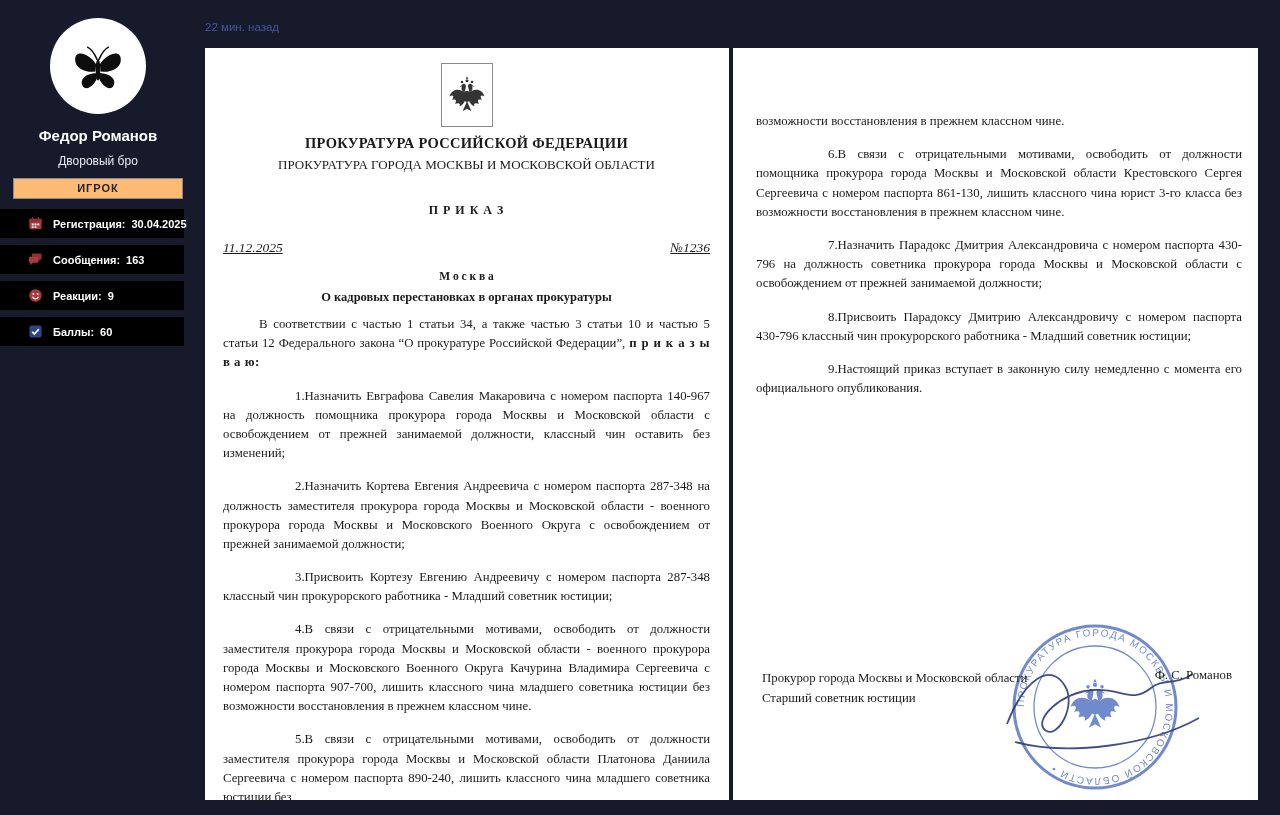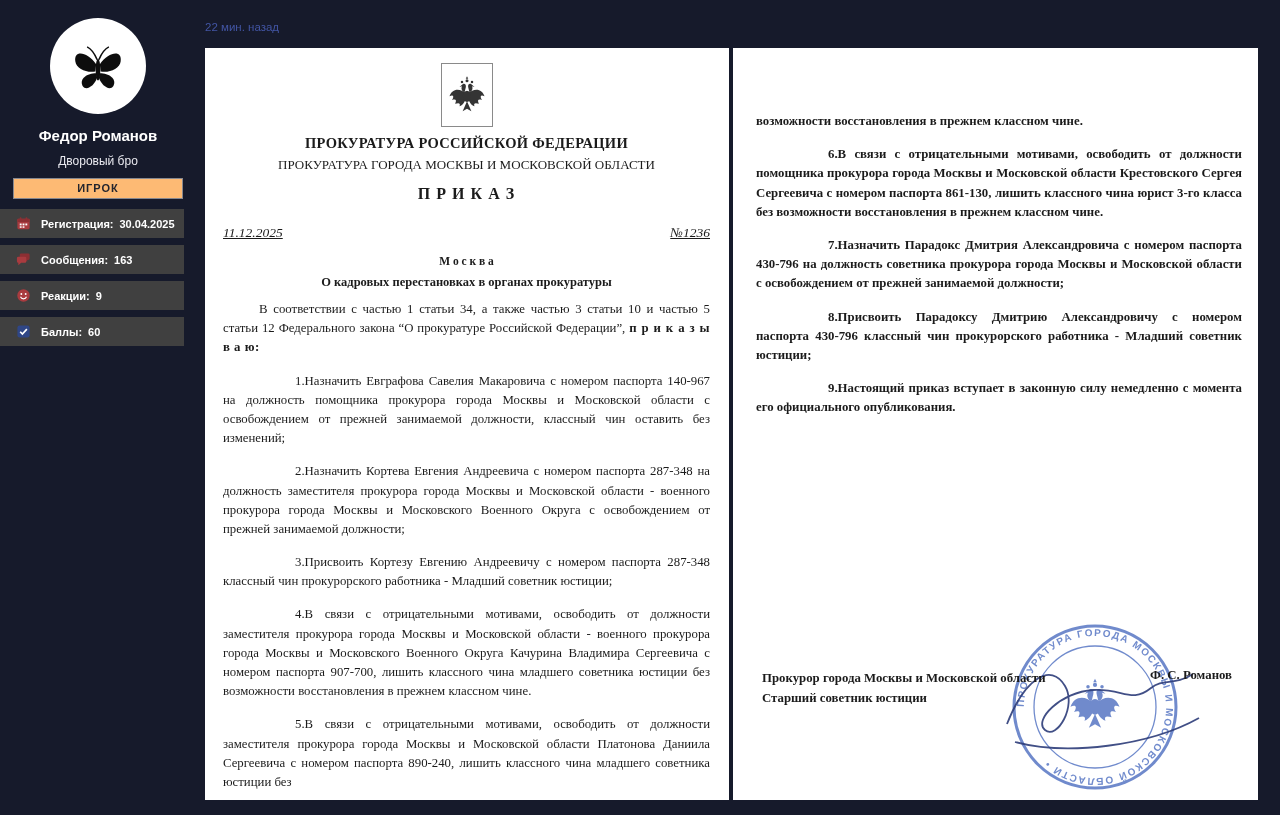--- a/index.html
+++ b/index.html
@@ -11,44 +11,44 @@
   .sidebar { position:absolute; left:0; top:0; width:196px; height:623px; padding-top:18px; }
   .avatar { width:96px; height:96px; border-radius:50%; background:#ffffff; margin:0 auto;
             display:flex; align-items:center; justify-content:center; cursor:pointer; }
   .avatar svg { width:58px; height:58px; fill:#0d0d0d; }
   .username { color:#ffffff; font-weight:bold; font-size:15px; text-align:center; margin-top:13px; cursor:pointer; }
   .subtitle { color:#e9e9ef; font-size:12px; text-align:center; margin-top:10px; }
   .badge { width:170px; margin:10px auto 0; background:#fdba74; border:1px solid #86888f;
            color:#23252e; font-size:11px; font-weight:bold; text-align:center;
            letter-spacing:1px; padding:3px 0 4px; }
   .stats { margin-top:10px; }
-  .stat-row { width:184px; height:29px; margin-top:7px; background:#404040;
-              display:flex; align-items:center; padding-left:16px; }
+  .stat-row { width:184px; height:29px; margin-top:7px; background:#000000;
+              display:flex; align-items:center; padding-left:28px; }
   .stat-icon { width:15px; height:15px; display:inline-flex; margin-right:10px; flex:0 0 auto; }
   .stat-icon svg { width:15px; height:15px; }
   .stat-text { color:#ffffff; font-size:11px; font-weight:bold; white-space:nowrap; }
   .stat-value { margin-left:6px; }
 
   
   .content { position:absolute; left:196px; top:0; width:1084px; height:815px; }
   .timestamp { position:absolute; left:9px; top:21px; color:#4255a4; font-size:11.5px;
                text-decoration:none; cursor:pointer; }
   .pages { position:absolute; left:9px; top:48px; display:flex; gap:4px; }
   .page { width:524px; height:752px; background:#ffffff; position:relative;
           color:#1b1b1b; font-family:"Liberation Serif", serif; }
   .page-left  { padding:13px 19px 0 18px; }
-  .page-right { width:525px; padding:0 16px 0 23px;font-weight:bold; }
+  .page-right { width:525px; padding:0 16px 0 23px; }
 
   .emblem-box { width:52px; height:64px; border:1px solid #8a8a8a; margin:2px auto 8px;
                 display:flex; align-items:center; justify-content:center; }
   .emblem-box svg { width:40px; height:50px; fill:#343434; }
 
   .org-title { font-size:14.5px; font-weight:bold; text-align:center; letter-spacing:.3px; margin-top:4px; }
   .org-subtitle { font-size:13px; font-weight:normal; text-align:center; margin-top:5px; }
-  .doc-type { font-size:16px; font-weight:bold; text-align:center; margin-top:12px; letter-spacing:1px; }
+  .doc-type { font-size:12px; font-weight:bold; text-align:center; margin-top:30px; letter-spacing:1px; }
   .date-row { display:flex; justify-content:space-between; margin-top:22px;
               font-style:italic; font-size:13.5px; }
   .doc-date, .doc-number { text-decoration:underline; }
   .city { text-align:center; font-size:11.5px; font-weight:bold; margin-top:14px; }
   .subject { text-align:center; font-size:12.5px; font-weight:bold; margin-top:8px; }
 
   .preamble, .item, .cont { font-size:12.8px; line-height:1.5; text-align:justify; }
   .preamble { margin-top:10px; text-indent:36px; }
   .ordain { letter-spacing:.5px; }
   .item { margin-top:14px; text-indent:36px; }

